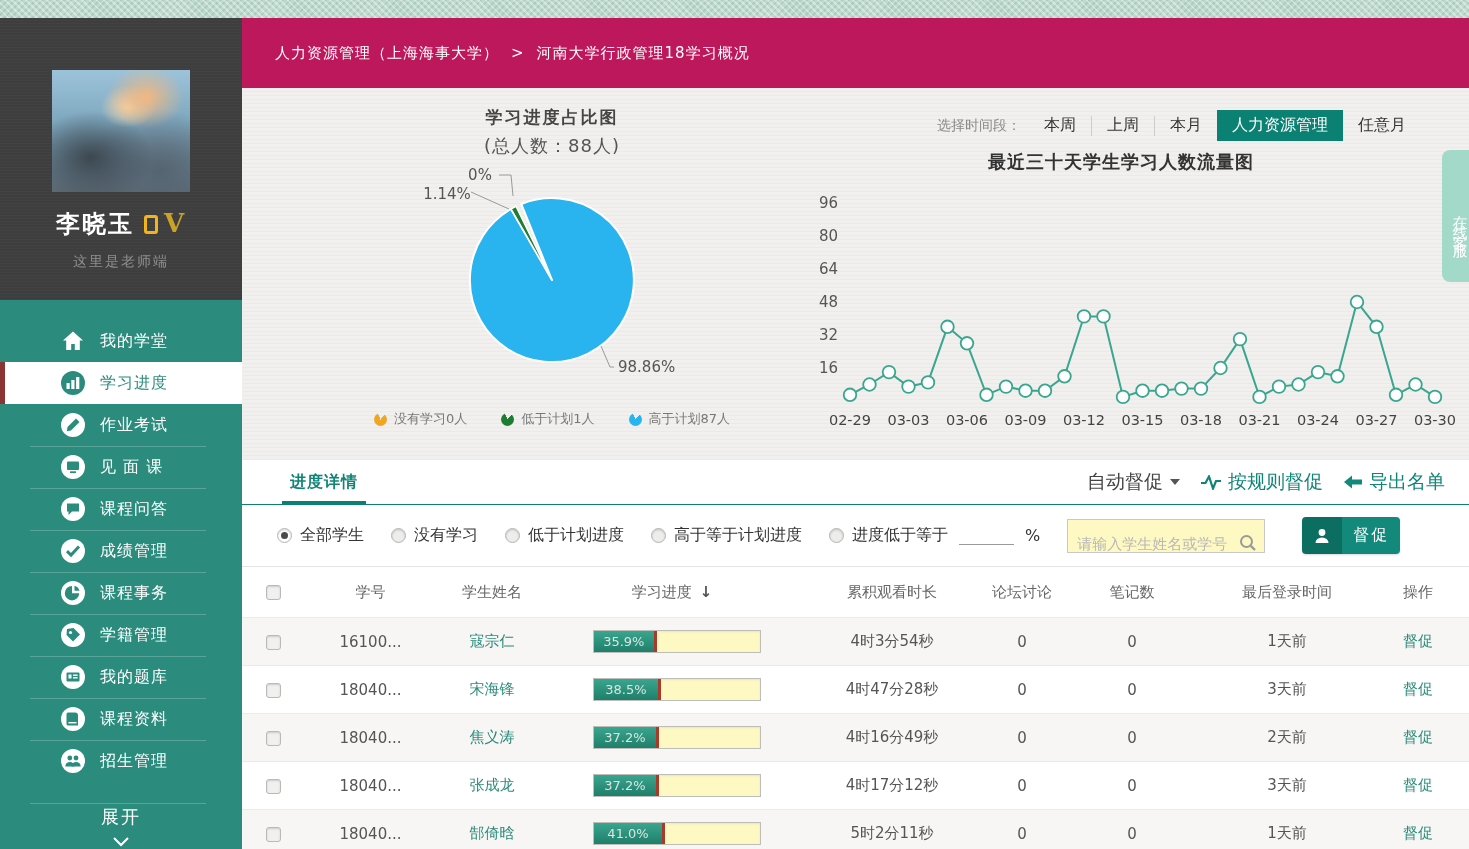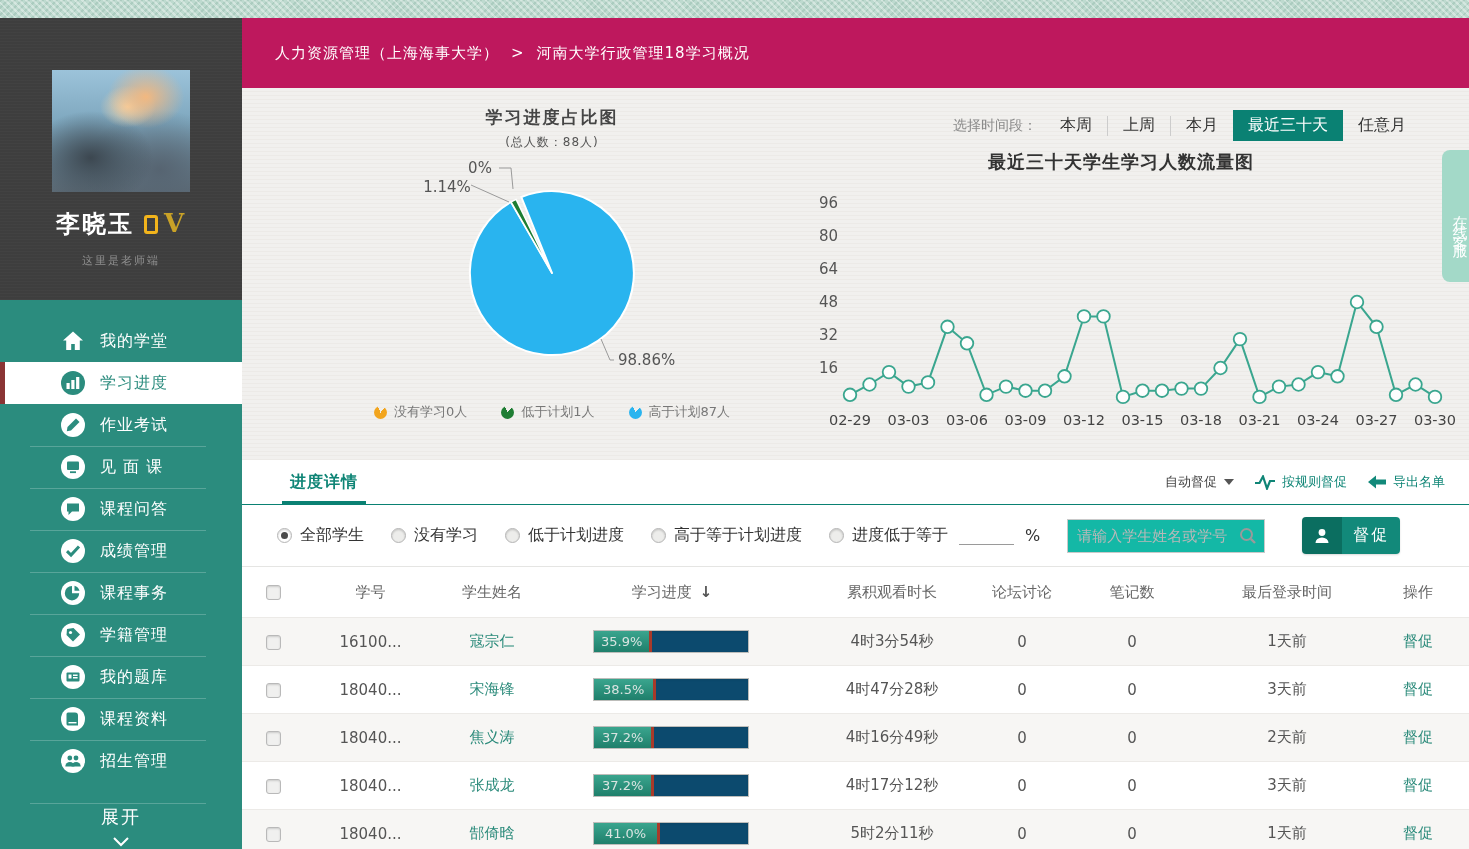--- a/index.html
+++ b/index.html
@@ -19,91 +19,91 @@
   .avatar { width:138px; height:122px; margin:52px auto 0;
     background:
       radial-gradient(55px 45px at 68% 22%, #f2b880 0%, rgba(242,184,128,0) 70%),
       radial-gradient(40px 30px at 55% 30%, #f7d6a8 0%, rgba(247,214,168,0) 70%),
       radial-gradient(80px 60px at 28% 72%, #3c4750 0%, rgba(60,71,80,0) 78%),
       radial-gradient(95px 75px at 78% 82%, #566471 0%, rgba(86,100,113,0) 80%),
       linear-gradient(180deg, #9cc3da 0%, #7da6bd 45%, #5d6b76 100%); }
   .username { margin-top:16px; color:#fff; font-size:24px; font-weight:bold; letter-spacing:2px; }
   .phone-badge { display:inline-block; width:14px; height:19px; border:3px solid #f2b41c; border-radius:3px; vertical-align:-2px; margin:0 6px 0 10px; }
   .v-badge { color:#c9a227; font-family:"DejaVu Serif","Liberation Serif",serif; font-size:26px; font-weight:bold; }
-  .subtitle { margin-top:13px; color:#8f8f8f; font-size:11px; letter-spacing:2px; }
+  .subtitle { margin-top:13px; color:#8f8f8f; font-size:14px; letter-spacing:2px; }
 
   .menu { flex:1; background:#2b8c7e; padding-top:20px; display:flex; flex-direction:column; }
   .menu-item { height:42px; flex:none; display:flex; align-items:center; padding-left:60px; position:relative; color:#fff; font-size:16px; letter-spacing:1px; cursor:pointer; }
   .menu-item + .menu-item::before { content:""; position:absolute; top:0; left:30px; right:36px; border-top:1px solid rgba(255,255,255,.22); }
   .menu-item.active { background:#fff; color:#2b8c7e; }
   .menu-item.active::after { content:""; position:absolute; left:0; top:0; bottom:0; width:5px; background:#8a3434; }
   .menu-item.active + .menu-item::before, .menu-item.active::before { border-top-color:rgba(0,0,0,0); }
   .menu-icon { width:26px; height:26px; margin-right:14px; display:flex; align-items:center; justify-content:center; }
   .expand { margin-top:auto; height:46px; background:#2b8c7e; color:#fff; font-size:18px; letter-spacing:2px; display:flex; align-items:center; justify-content:center; gap:8px; position:relative; cursor:pointer;flex-direction:column; }
   .expand::before { content:""; position:absolute; top:0; left:30px; right:36px; border-top:1px solid rgba(255,255,255,.22); }
 
   
   .main { flex:1; display:flex; flex-direction:column; min-width:0; }
   .main-header { height:70px; flex:none; background:#be185d; color:#fff; font-size:15px; display:flex; align-items:center; padding-left:33px; gap:12px; letter-spacing:1px; }
 
   .charts-row { height:372px; flex:none; position:relative;
     background:repeating-linear-gradient(180deg, #f1f0ee 0 3px, #eceae7 3px 4px); }
 
   .pie-panel { position:absolute; left:50px; top:18px; width:520px; text-align:center; }
   .pie-title { font-size:17px; font-weight:bold; color:#454545; letter-spacing:2px; }
-  .pie-sub { font-size:12px; color:#555; margin-top:5px; letter-spacing:1px; }
+  .pie-sub { font-size:18px; color:#555; margin-top:5px; letter-spacing:1px; }
   .legend { display:flex; justify-content:center; gap:34px; margin-top:0; font-size:13px; color:#777; }
   .legend-item { display:flex; align-items:center; gap:7px; }
   .legend-dot { width:13px; height:13px; border-radius:50%; }
 
   .time-filter { position:absolute; top:22px; right:48px; display:flex; align-items:center; font-size:16px; color:#333; }
   .tf-label { color:#8a8a8a; font-size:14px; margin-right:8px; }
   .tf-opt { padding:5px 15px; cursor:pointer; }
   .tf-opt.selected { background:#0a8173; color:#fff; }
   .tf-sep { width:1px; height:20px; background:#ccc; }
 
   .line-title { position:absolute; left:746px; top:62px; font-size:18px; color:#333; font-weight:bold; letter-spacing:1px; }
   #lineSvg { position:absolute; left:558px; top:95px; }
 
   
   .table-panel { flex:1; background:#fff; display:flex; flex-direction:column; min-height:0; }
   .tab-row { height:45px; flex:none; border-bottom:1px solid #0a8173; display:flex; align-items:center;font-family:Liberation Serif, serif; }
   .tab { margin-left:48px; color:#0f8576; font-size:16px; font-weight:bold; position:relative; height:100%; display:flex; align-items:center; letter-spacing:1px; cursor:pointer; }
   .tab::after { content:""; position:absolute; left:-8px; right:-8px; bottom:-1px; height:4px; background:#0a8173; }
-  .tab-actions { margin-left:auto; margin-right:24px; display:flex; align-items:center; gap:20px; font-size:13px; }
+  .tab-actions { margin-left:auto; margin-right:24px; display:flex; align-items:center; gap:20px; font-size:19px; }
   .auto-remind { color:#444; display:flex; align-items:center; gap:7px; cursor:pointer; }
   .caret-down { width:0; height:0; border-left:5px solid rgba(0,0,0,0); border-right:5px solid rgba(0,0,0,0); border-top:6px solid #555; }
   .teal-action { color:#0f8576; display:flex; align-items:center; gap:6px; cursor:pointer; }
 
   .filter-row { height:62px; flex:none; display:flex; align-items:center; padding-left:35px; border-bottom:1px solid #e5e5e3; font-size:16px; color:#333; }
   .radio-item { display:flex; align-items:center; gap:8px; margin-right:27px; cursor:pointer; white-space:nowrap; }
   .radio { width:15px; height:15px; flex:none; border-radius:50%; border:1px solid #b5b5b5; background:#ededeb; box-shadow:inset 0 1px 2px rgba(0,0,0,.18); position:relative; }
   .radio.checked { background:#fff; }
   .radio.checked::after { content:""; position:absolute; left:3px; top:3px; right:3px; bottom:3px; border-radius:50%; background:#4a4a4a; }
   .pct-input { width:55px; border:none; border-bottom:1px solid #9a9a9a; background:rgba(0,0,0,0); outline:none; font-size:15px; margin:0 3px; text-align:center; }
-  .search-box { margin-left:auto; width:198px; height:34px; flex:none; border:1px solid #c9c9c9; background:#14b8a6; display:flex; align-items:center; padding:0 7px 0 9px; }
+  .search-box { margin-left:auto; width:198px; height:34px; flex:none; border:1px solid #c9c9c9; background:#fef9c3; display:flex; align-items:flex-end; padding:0 7px 0 9px; }
   .search-box input { flex:1; min-width:0; border:none; outline:none; font-size:15px; color:#333; background:none; }
   .search-box input::placeholder { color:#b8b8b8; }
   .remind-btn { margin-left:37px; margin-right:139px; height:37px; flex:none; border-radius:4px; overflow:hidden; display:flex; cursor:pointer; box-shadow:0 1px 2px rgba(0,0,0,.15); }
   .remind-btn .ico { width:40px; background:#0b6e60; display:flex; align-items:center; justify-content:center; }
   .remind-btn .lbl { width:58px; background:#12897a; color:#fff; font-size:16px; letter-spacing:2px; display:flex; align-items:center; justify-content:center; }
 
   .table { flex:1; font-size:15px; color:#555; overflow:hidden; }
   .tr { display:flex; align-items:center; height:48px; border-top:1px solid #eceae7; }
   .tr.head { height:50px; color:#666; border-top:none; }
   .tr.odd { background:#f7f6f4; }
   .c { text-align:center; flex:none; }
   .c-check { width:62px; } .c-id { width:133px; } .c-name { width:110px; }
   .c-prog { width:250px; } .c-watch { width:190px; } .c-forum { width:70px; }
   .c-notes { width:150px; } .c-last { width:160px; } .c-op { flex:1; }
   .c-name.cell { color:#2a8a7a; cursor:pointer; }
   .op-link { color:#2a8a7a; cursor:pointer; }
   .cb { display:inline-block; width:15px; height:15px; border-radius:3px; border:1px solid #b9b9b9; background:#f0f0ef; box-shadow:inset 0 1px 2px rgba(0,0,0,.15); vertical-align:middle; cursor:pointer; }
   .sort-arrow { margin-left:8px; font-weight:bold; color:#555; }
-  .bar { width:156px; height:23px; border:1px solid #bdbdba; background:#0c4a6e; box-shadow:inset 0 1px 2px rgba(0,0,0,.08); display:flex; margin-left:46px; }
+  .bar { width:168px; height:23px; border:1px solid #bdbdba; background:#fef9c3; box-shadow:inset 0 1px 2px rgba(0,0,0,.08); display:flex; margin-left:46px; }
   .fill { background:linear-gradient(180deg,#3aa58e,#1f7f6b); color:#d9e4e1; font-size:13px; display:flex; align-items:center; justify-content:center; overflow:visible; white-space:nowrap; }
   .mark { width:3px; background:#a83a2a; flex:none; }
 
   .online-service { position:fixed; right:0; top:150px; width:27px; height:132px; background:#a3d9c8; border-radius:8px 0 0 8px; color:#fff; writing-mode:vertical-rl; text-align:center; font-size:15px; letter-spacing:10px; padding-top:14px; cursor:pointer; }
 </style>
 </head>
 <body>
 
 <div class="top-strip"></div>
 
@@ -258,21 +258,21 @@
             </div>
             <div class="legend-item">
               <span class="legend-dot" style="background:conic-gradient(from 40deg, #29b4ef 0 295deg, rgba(0,0,0,0) 295deg 360deg)"></span>
               <span>高于计划87人</span>
             </div>
           </div>
       </div>
 
       <div class="time-filter">
         <span class="tf-label">选择时间段：</span>
-        <span id="tfOptions" style="display:contents"><span class="tf-opt">本周</span><span class="tf-sep"></span><span class="tf-opt">上周</span><span class="tf-sep"></span><span class="tf-opt">本月</span><span class="tf-opt selected">最近三十天</span><span class="tf-opt">任意月</span></span>
+        <span id="tfOptions" style="display:contents"><span class="tf-opt">本周</span><span class="tf-sep"></span><span class="tf-opt">上周</span><span class="tf-sep"></span><span class="tf-opt">本月</span><span class="tf-opt selected">人力资源管理</span><span class="tf-opt">任意月</span></span>
       </div>
 
       <div class="line-title">最近三十天学生学习人数流量图</div>
       <svg id="lineSvg" width="660" height="250" viewBox="0 0 660 250">
           <text x="38" y="25.0" text-anchor="end" font-size="15" fill="#555">96</text>
           <text x="38" y="58.0" text-anchor="end" font-size="15" fill="#555">80</text>
           <text x="38" y="91.0" text-anchor="end" font-size="15" fill="#555">64</text>
           <text x="38" y="124.0" text-anchor="end" font-size="15" fill="#555">48</text>
           <text x="38" y="157.0" text-anchor="end" font-size="15" fill="#555">32</text>
           <text x="38" y="190.0" text-anchor="end" font-size="15" fill="#555">16</text>

